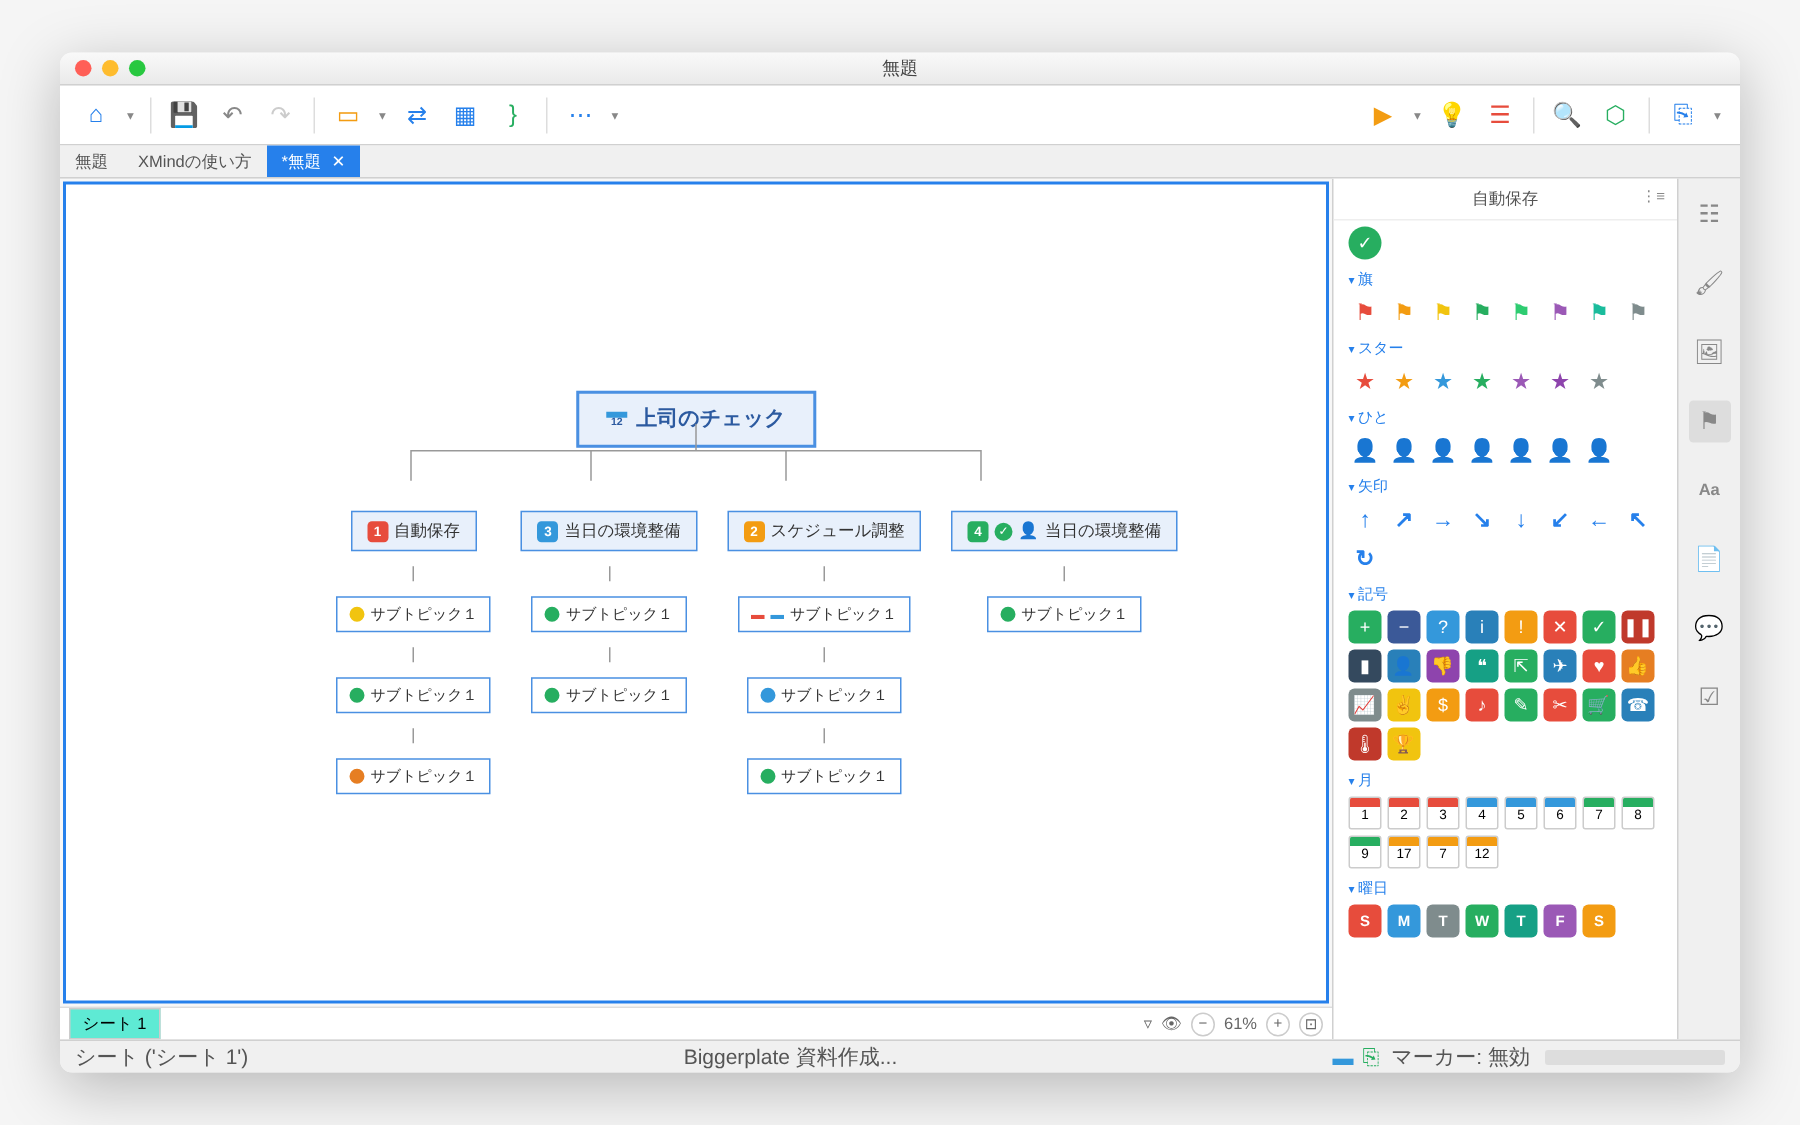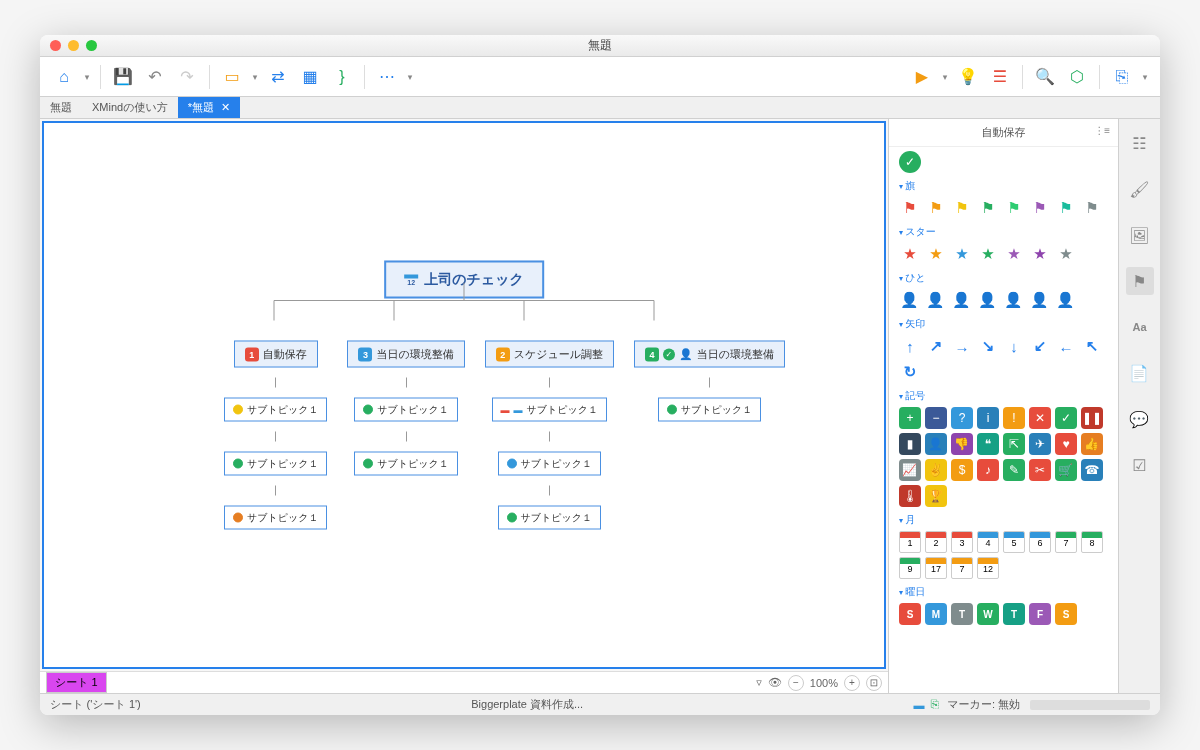--- a/index.html
+++ b/index.html
@@ -24,38 +24,38 @@
 .canvas{flex:1;background:#fff;border:2px solid #2680eb;margin:2px;position:relative;overflow:hidden}
 .mindmap{position:absolute;left:50%;top:50%;transform:translate(-50%,-50%)}
 .root{background:#e8f0fb;border:2px solid #4a90e2;padding:8px 18px;font-size:14px;font-weight:bold;color:#2c5aa0;display:flex;align-items:center;gap:6px;position:absolute;left:50%;top:0;transform:translateX(-50%)}
 .branches{display:flex;gap:20px;margin-top:80px;position:relative}
 .branch{display:flex;flex-direction:column;align-items:center;gap:10px}
 .main-node{background:#e8f0fb;border:1px solid #4a90e2;padding:5px 10px;font-size:11px;color:#333;display:flex;align-items:center;gap:4px;white-space:nowrap}
 .sub-node{background:#fff;border:1px solid #4a90e2;padding:4px 8px;font-size:10px;color:#333;display:flex;align-items:center;gap:4px;white-space:nowrap}
 .num-badge{display:inline-flex;align-items:center;justify-content:center;width:14px;height:14px;border-radius:3px;color:#fff;font-size:9px;font-weight:bold}
 .bg-red{background:#e74c3c}.bg-blue{background:#3498db}.bg-orange{background:#f39c12}.bg-green{background:#27ae60}
 .canvas-footer{height:22px;background:#fff;border-top:1px solid #ddd;display:flex;align-items:center;font-size:11px;padding:0 6px}
-.sheet-tab{padding:2px 8px;background:#d946ef;border:1px solid #ccc}
+.sheet-tab{padding:2px 8px;background:#5eead4;border:1px solid #ccc}
 .zoom-ctrl{margin-left:auto;display:flex;align-items:center;gap:6px;color:#666}
 .zc-btn{width:16px;height:16px;border:1px solid #ccc;border-radius:50%;display:flex;align-items:center;justify-content:center;font-size:10px;cursor:pointer}
 .marker-panel{width:230px;background:#fff;border-left:1px solid #d0d0d0;overflow-y:auto;font-size:11px}
 .marker-hdr{text-align:center;padding:6px;border-bottom:1px solid #eee;font-size:11px;position:relative;color:#555}
 .marker-hdr::after{content:"⋮≡";position:absolute;right:8px;color:#888;font-size:10px}
 .mk-section{padding:4px 10px}
 .mk-title{color:#2680eb;font-size:10px;margin:4px 0;cursor:pointer}
 .mk-title::before{content:"▾ ";font-size:8px}
 .mk-row{display:flex;flex-wrap:wrap;gap:4px;margin-bottom:6px}
 .mk-item{width:22px;height:22px;display:flex;align-items:center;justify-content:center;font-size:15px;cursor:pointer;border-radius:3px}
 .mk-box{width:22px;height:22px;border-radius:4px;display:flex;align-items:center;justify-content:center;color:#fff;font-size:12px;cursor:pointer}
 .mk-cal{width:22px;height:22px;border:1px solid #ccc;border-radius:2px;display:flex;flex-direction:column;font-size:7px;align-items:center;cursor:pointer;overflow:hidden}
 .mk-cal-top{height:6px;width:100%}
 .right-icons{width:42px;background:#f0f0f0;border-left:1px solid #d0d0d0;display:flex;flex-direction:column;align-items:center;padding-top:10px;gap:18px}
 .ri-btn{width:28px;height:28px;display:flex;align-items:center;justify-content:center;color:#888;cursor:pointer;font-size:16px}
 .ri-btn.active{background:#ddd;border-radius:3px}
-.statusbar{height:22px;background:#f0f0f0;border-top:1px solid #d0d0d0;display:flex;align-items:center;font-size:11px;color:#555;padding:0 10px}
+.statusbar{height:22px;background:#f0f0f0;border-top:1px solid #d0d0d0;display:flex;align-items:center;font-size:14px;color:#555;padding:0 10px}
 svg.connector{position:absolute;top:22px;left:0;width:100%;height:60px;pointer-events:none}
 .conn-line{stroke:#999;stroke-width:1;fill:none}
 .vconn{width:1px;height:10px;background:#999}
 .mini-circle{width:10px;height:10px;border-radius:50%;display:inline-block;border:1px solid #999}
 </style>
 </head>
 <body>
 
 <div class="window">
 
@@ -192,21 +192,21 @@
               </div>
             </div>
         </div>
       </div>
       <div class="canvas-footer">
         <div class="sheet-tab">シート 1</div>
         <div class="zoom-ctrl">
           <span>▿</span>
           <span>👁</span>
           <span class="zc-btn">−</span>
-          <span>100%</span>
+          <span>61%</span>
           <span class="zc-btn">+</span>
           <span class="zc-btn">⊡</span>
         </div>
       </div>
     </div>
 
     <div class="marker-panel">
       <div class="marker-hdr">自動保存</div>
       <div class="mk-section">
         <div class="mk-row">

